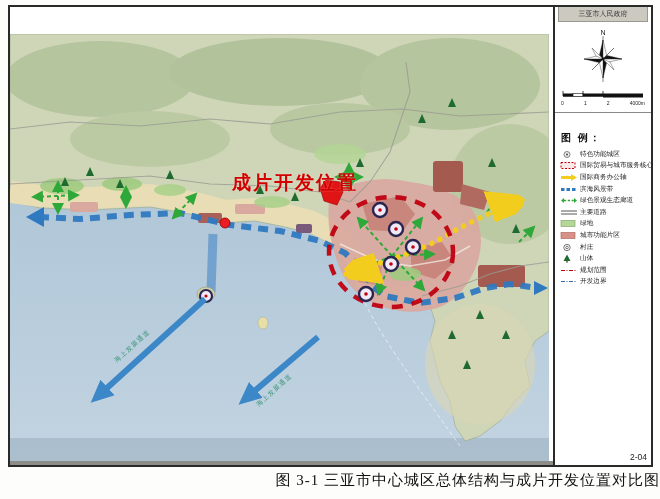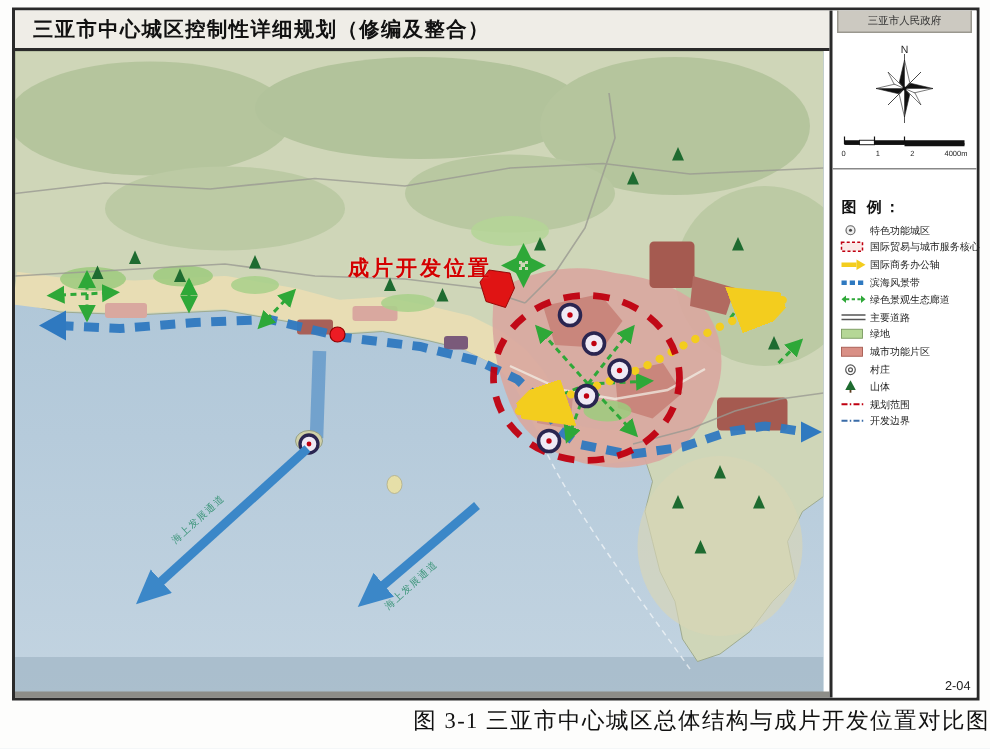--- a/index.html
+++ b/index.html
@@ -16,21 +16,21 @@
             background:#efede7; border-bottom:2px solid #2a2a2a;
             display:flex; align-items:center; }
   .header .title { font-size:13.5px; font-weight:bold; color:#111; padding-left:12px;
                    letter-spacing:1px; }
 
   
   .map-wrap { position:absolute; left:0px; top:27px; width:539px; height:429px;
               overflow:hidden; background:#aac3d4; }
   .map-wrap svg { display:block; }
 
-  .map-annotation { position:absolute; left:222px; top:136px; font-size:14px; font-weight:bold;
+  .map-annotation { position:absolute; left:222px; top:136px; font-size:19px; font-weight:bold;
                     color:#d40000; letter-spacing:2px; white-space:nowrap;
                     text-shadow:0 0 2px rgba(255,255,255,.35); }
   .sea-label { position:absolute; font-size:6.5px; color:#2f8f6f; letter-spacing:1px;
                white-space:nowrap; transform:rotate(-42deg); opacity:.9; }
   .sea-label.a { left:100px; top:308px; }
   .sea-label.b { left:242px; top:352px; }
 
   
   .sidebar { position:absolute; left:543px; top:0; width:98px; height:458px;
              background:#ffffff; border-left:2px solid #2a2a2a; }
@@ -58,23 +58,20 @@
   .caption { position:absolute; left:0; top:471px; width:660px; text-align:right;
              font-family:"Liberation Serif","DejaVu Serif",serif; font-size:15px;
              color:#111; letter-spacing:1px; }
 </style>
 </head>
 <body>
 
 <div class="sheet">
   <div class="frame">
 
-    <div class="header">
-      <div class="title">三亚市中心城区控制性详细规划（修编及整合）</div>
-    </div>
 
     <div class="map-wrap">
       <svg width="539" height="429" viewBox="0 0 539 429">
         <defs>
           <marker id="gah" markerWidth="7" markerHeight="7" refX="5" refY="3" orient="auto-start-reverse">
             <path d="M0,0 L6,3 L0,6 Z" fill="#2ea838"></path>
           </marker>
           <marker id="yhead" markerWidth="6" markerHeight="6" refX="6" refY="4" orient="auto-start-reverse">
             <path d="M0,0 L8,4 L0,8 Z" fill="#f3cd1e"></path>
           </marker>

